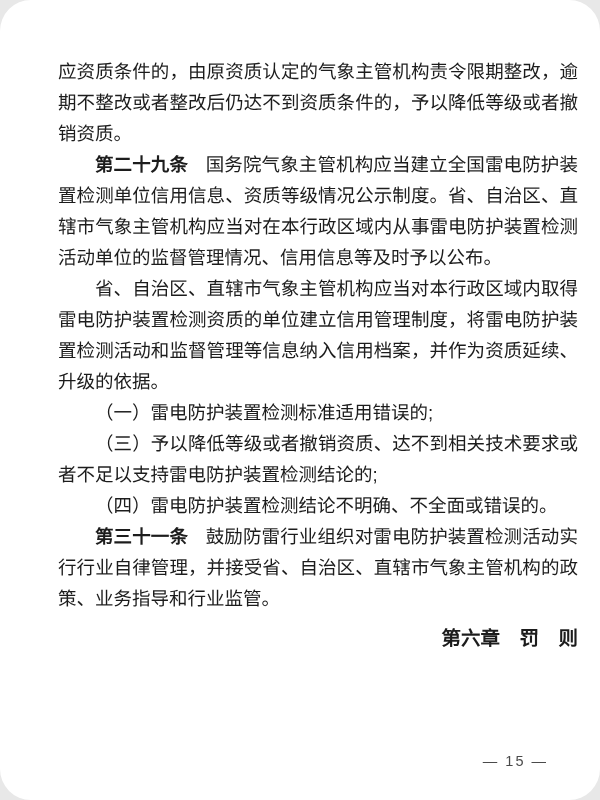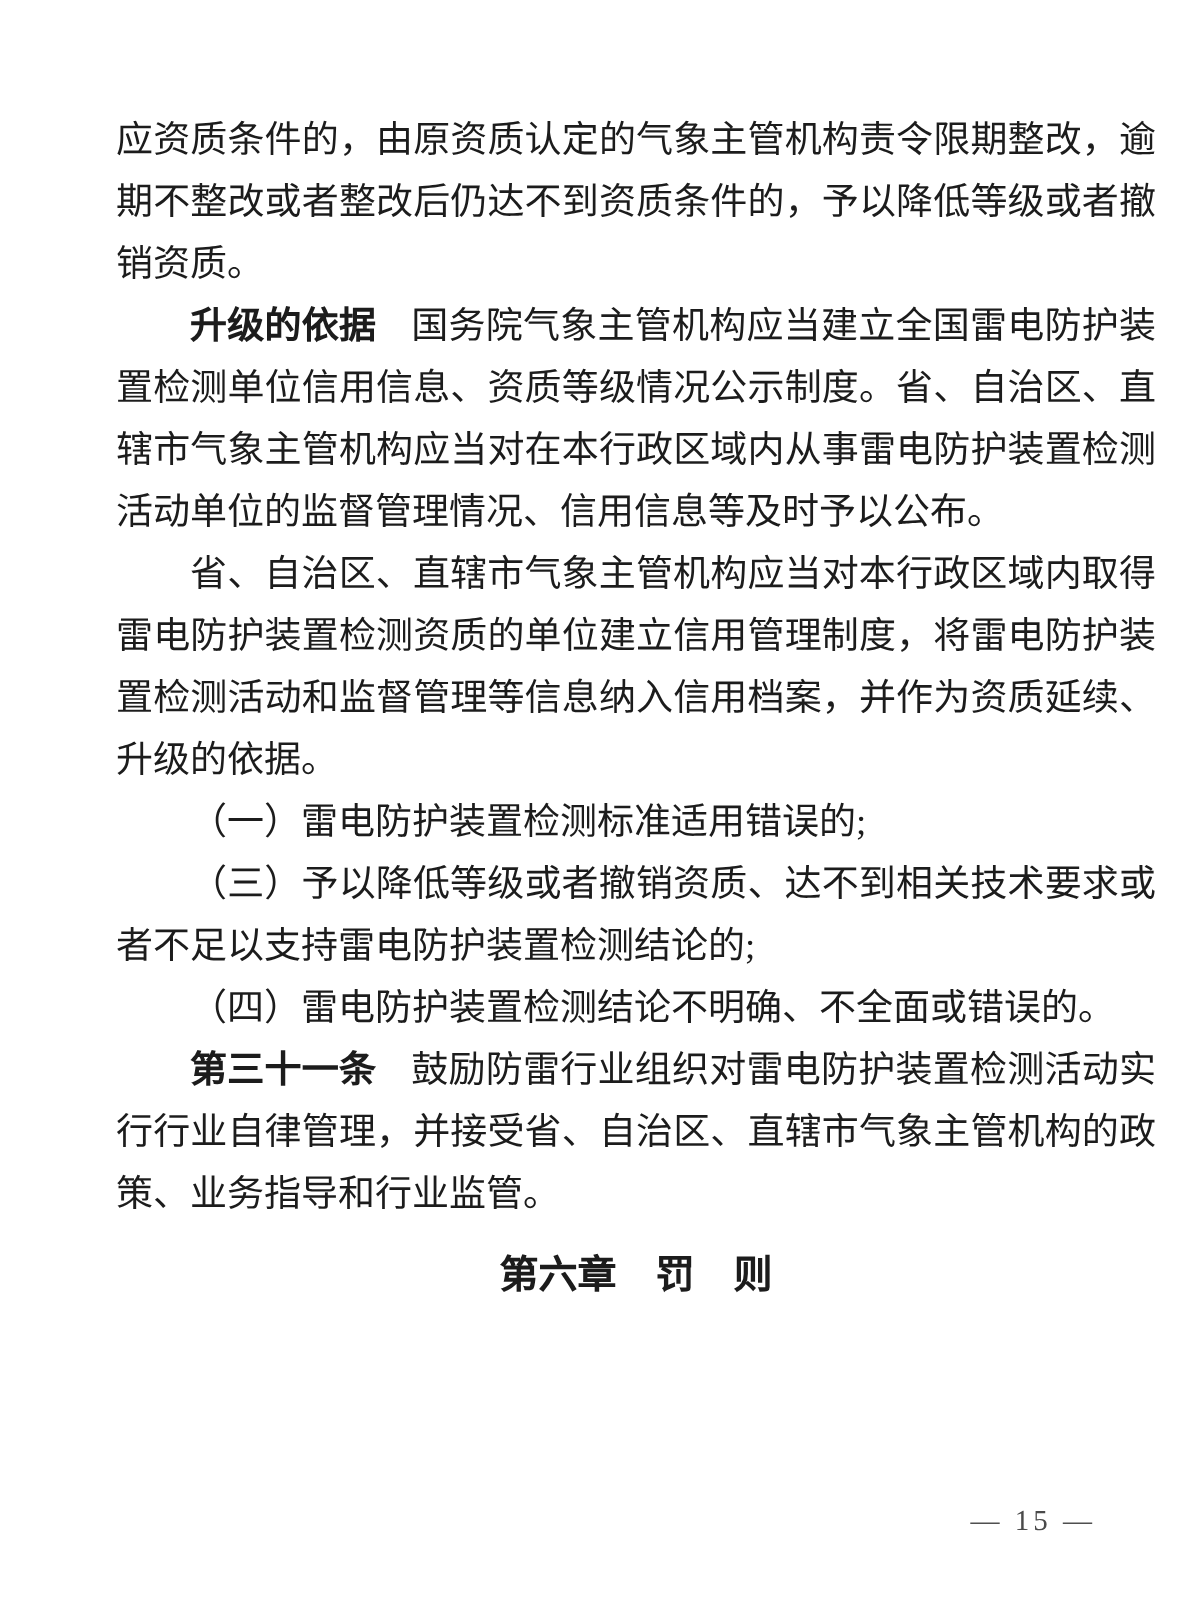--- a/index.html
+++ b/index.html
@@ -7,22 +7,23 @@
     padding: 0;
     background: #e8e8e8;
   }
   .page {
     position: relative;
     width: 600px;
     height: 800px;
     margin: 0 auto;
     background: #ffffff;
     overflow: hidden;
-    font-family: Liberation Serif, serif;
+    font-family: Liberation Sans, sans-serif;
     color: #1c1c1c;
+    border-radius: 31px;
   }
   .content {
     position: absolute;
     left: 58px;
     top: 56px;
     width: 520px;
   }
   .para {
     margin: 0;
     font-size: 18.5px;
@@ -37,41 +38,41 @@
   }
   .art {
     font-weight: bold;
     margin-right: 0.95em;
   }
   .chapter-heading {
     margin: 9px 0 0 0;
     font-size: 19.5px;
     line-height: 31px;
     font-weight: bold;
-    text-align: center;
+    text-align: right;
     text-indent: 0;
   }
   .page-number {
     position: absolute;
     top: 753px;
     right: 52px;
     font-size: 14.5px;
     color: #4a4a4a;
     letter-spacing: 2px;
   }
 </style>
 </head>
 <body>
 
 <div class="page">
   <div class="content">
 
     <p class="para">应资质条件的，由原资质认定的气象主管机构责令限期整改，逾期不整改或者整改后仍达不到资质条件的，予以降低等级或者撤销资质。</p>
 
-    <p class="para indent"><b class="art">升级的依据</b><span>国务院气象主管机构应当建立全国雷电防护装置检测单位信用信息、资质等级情况公示制度。省、自治区、直辖市气象主管机构应当对在本行政区域内从事雷电防护装置检测活动单位的监督管理情况、信用信息等及时予以公布。</span></p>
+    <p class="para indent"><b class="art">第二十九条</b><span>国务院气象主管机构应当建立全国雷电防护装置检测单位信用信息、资质等级情况公示制度。省、自治区、直辖市气象主管机构应当对在本行政区域内从事雷电防护装置检测活动单位的监督管理情况、信用信息等及时予以公布。</span></p>
 
     <p class="para indent">省、自治区、直辖市气象主管机构应当对本行政区域内取得雷电防护装置检测资质的单位建立信用管理制度，将雷电防护装置检测活动和监督管理等信息纳入信用档案，并作为资质延续、升级的依据。</p>
 
 
     <p class="para indent">（一）雷电防护装置检测标准适用错误的;</p>
 
 
     <p class="para indent">（三）予以降低等级或者撤销资质、达不到相关技术要求或者不足以支持雷电防护装置检测结论的;</p>
 
     <p class="para indent">（四）雷电防护装置检测结论不明确、不全面或错误的。</p>

